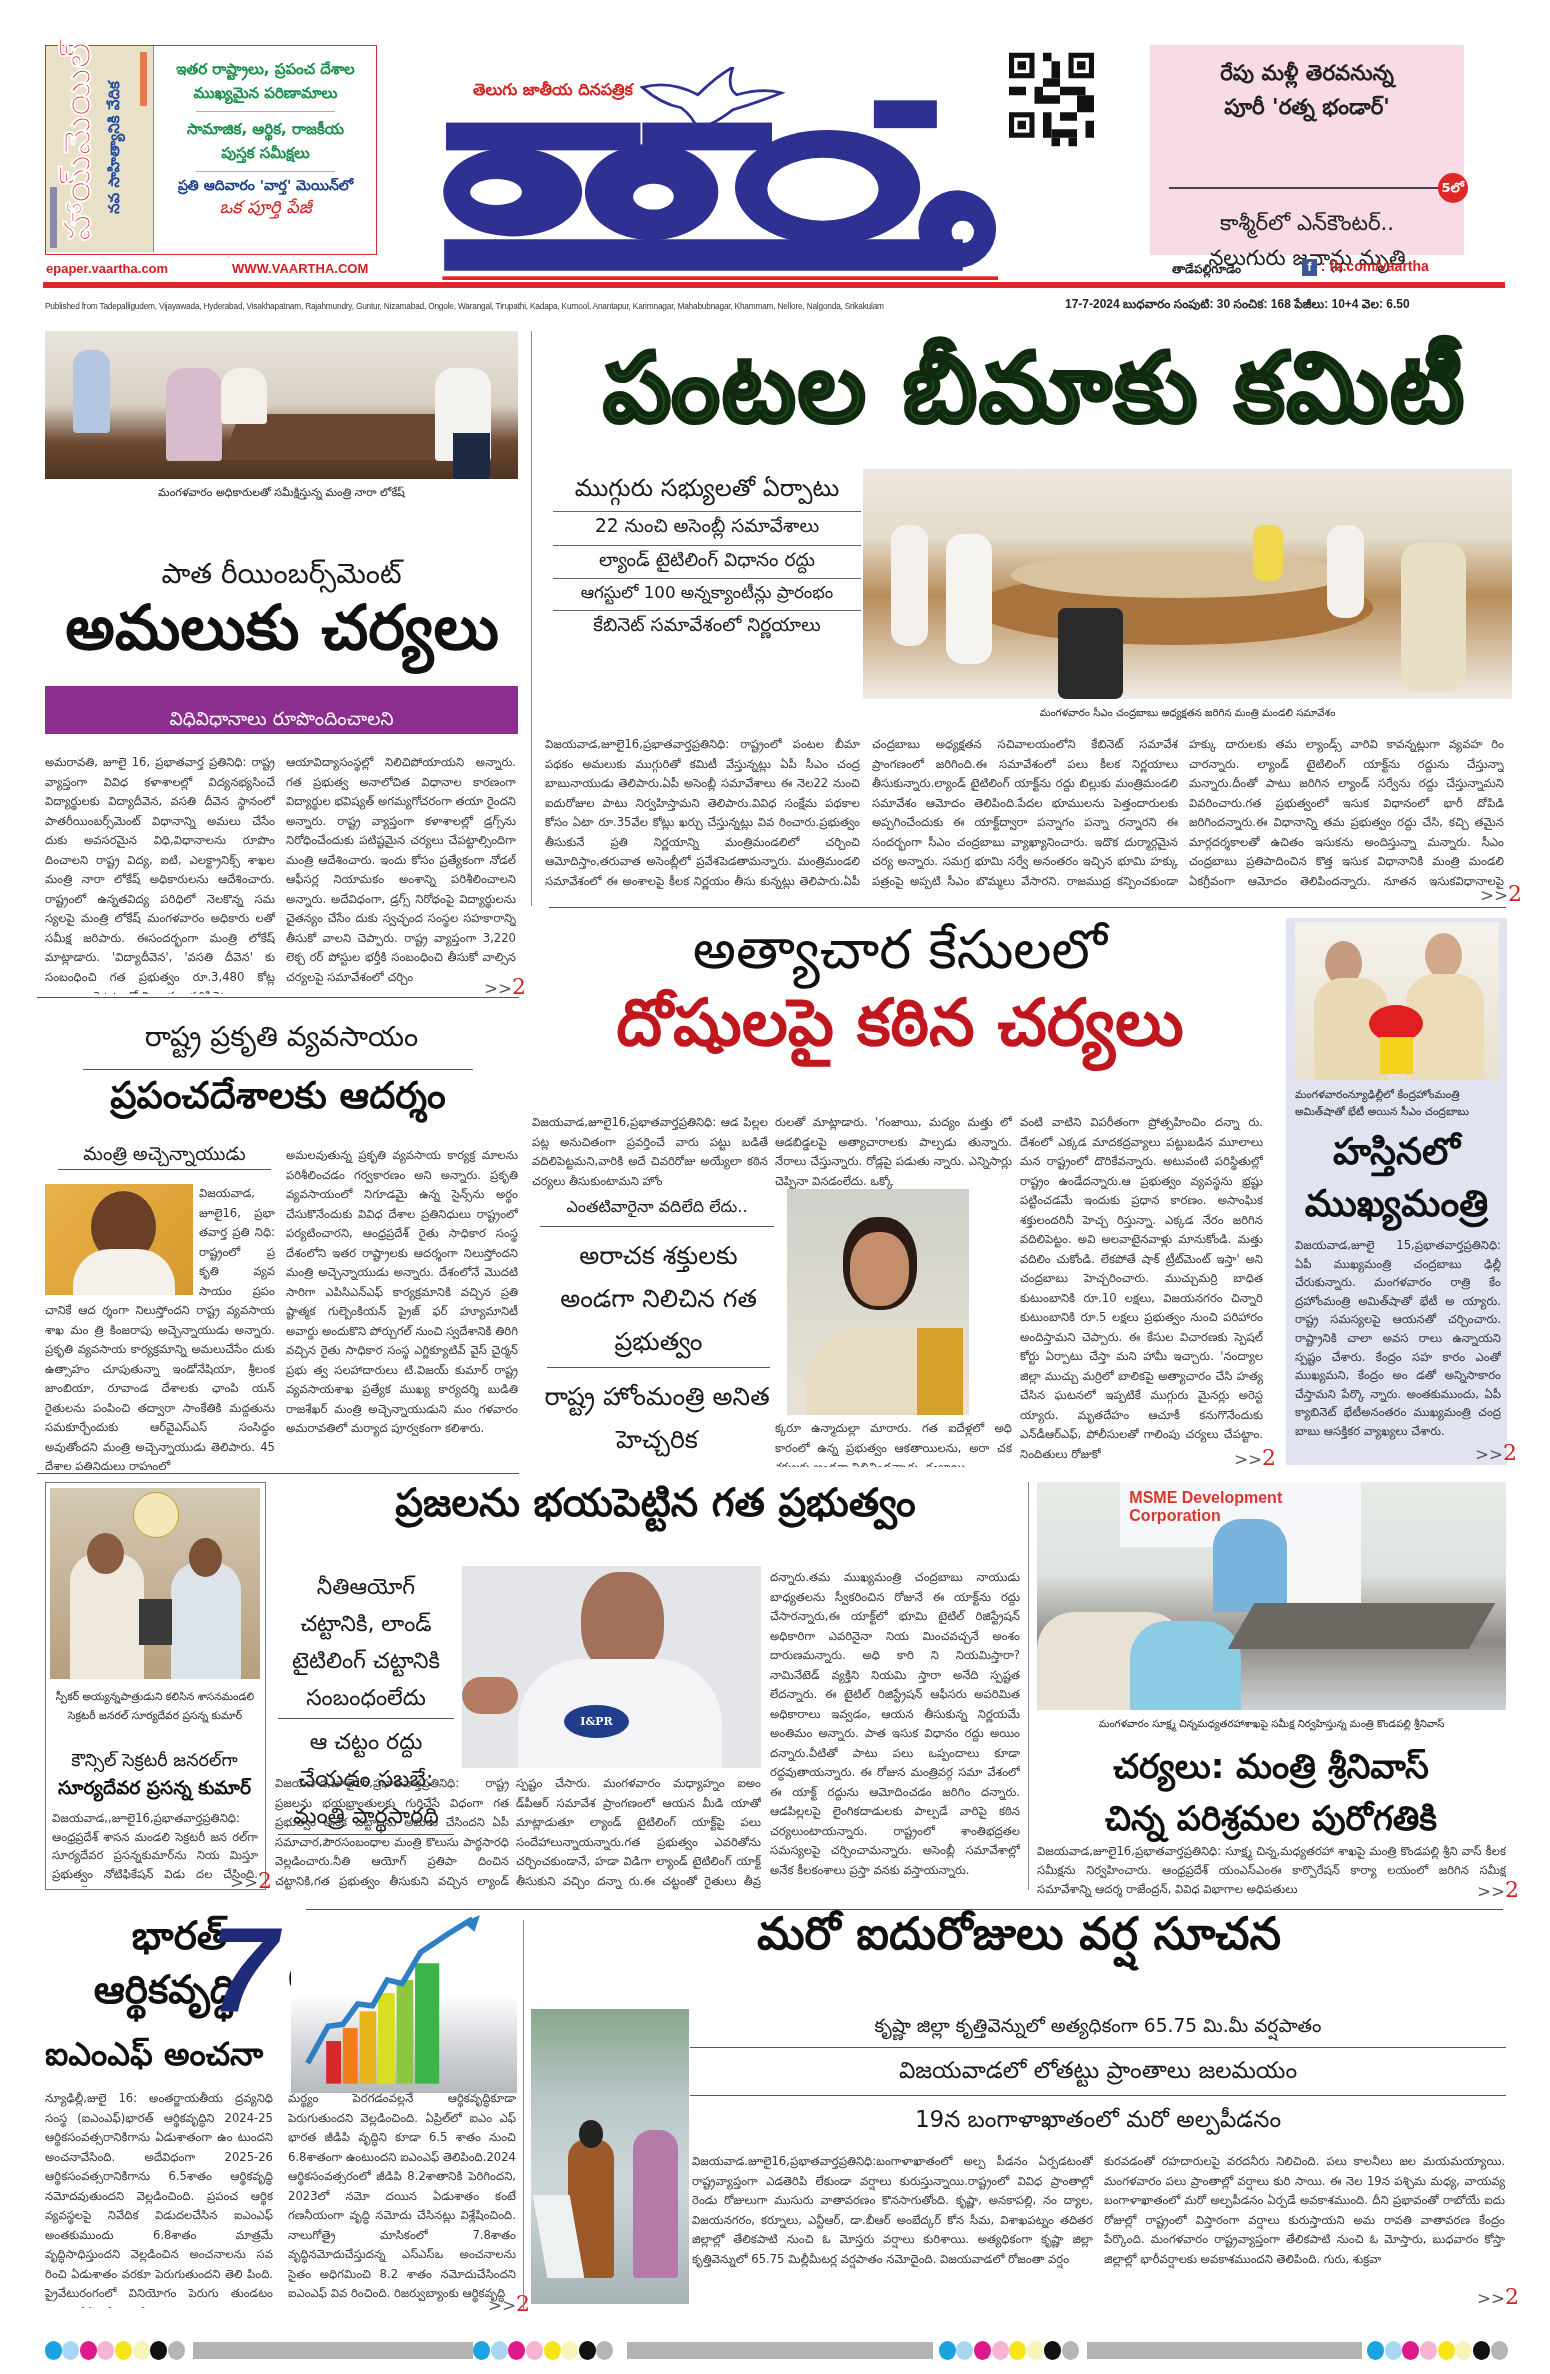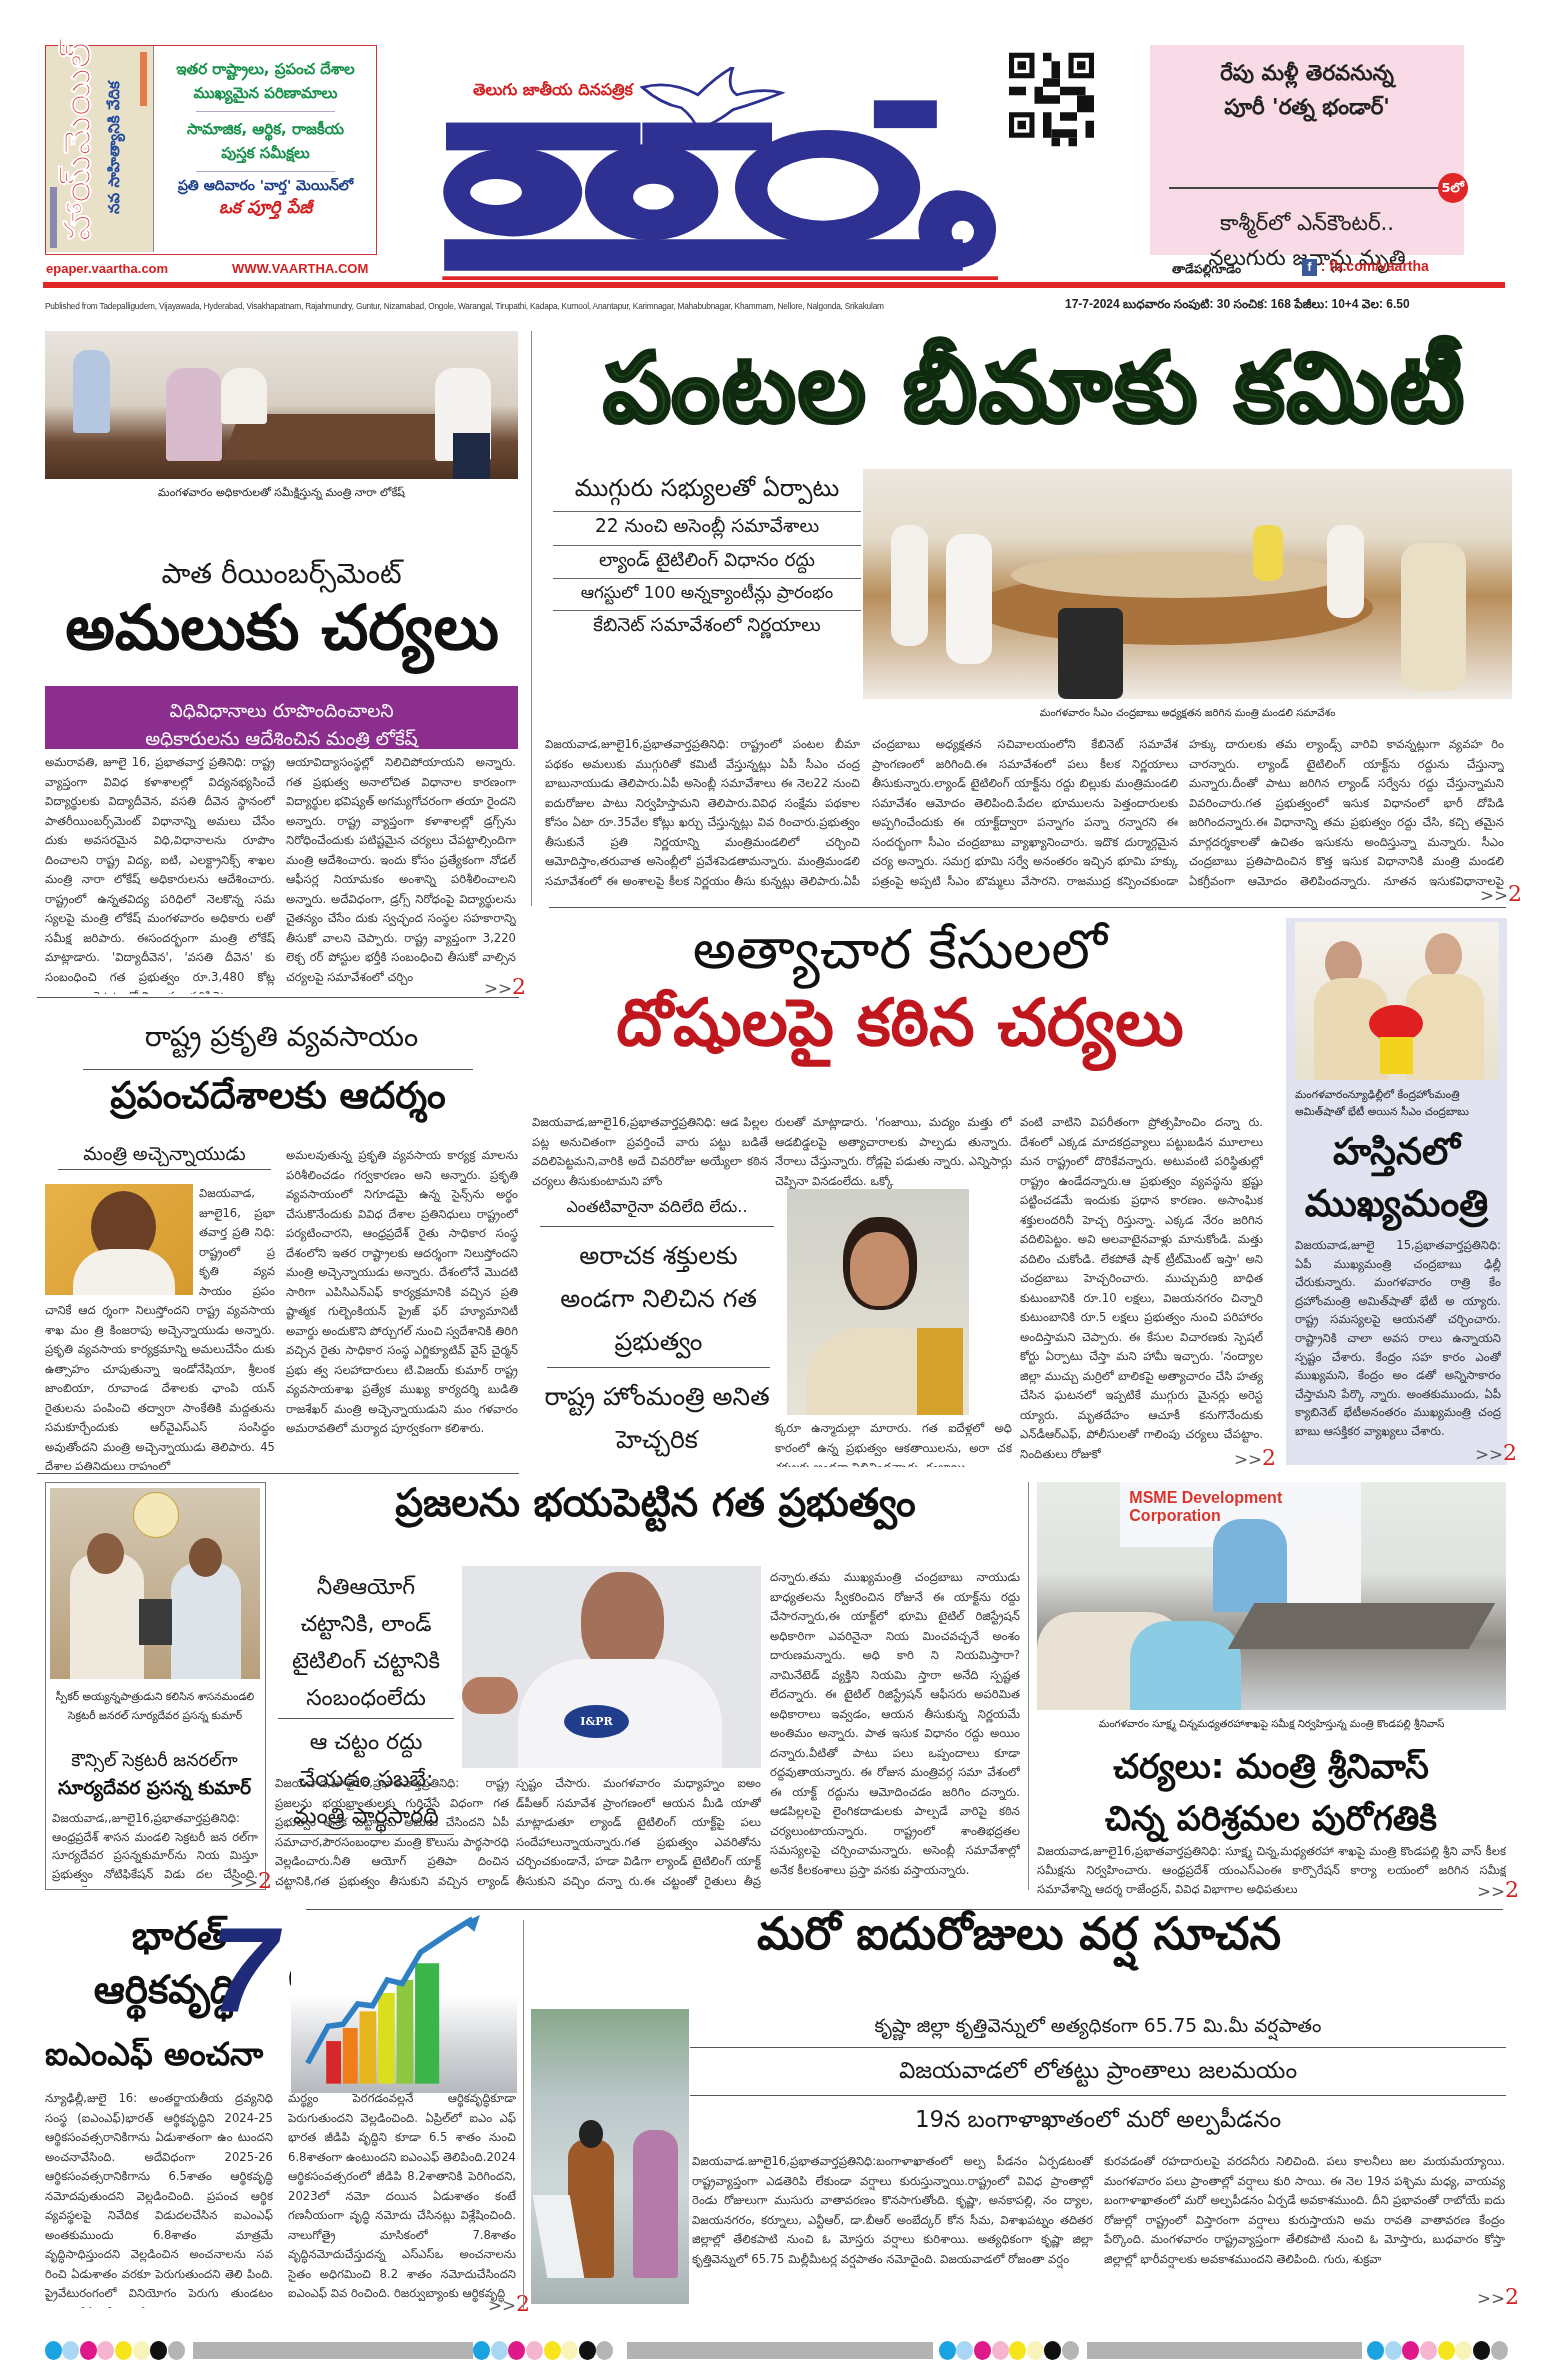--- a/index.html
+++ b/index.html
@@ -17,21 +17,21 @@
 .ad-box{left:45px;top:45px;width:332px;height:210px;border:1.9px solid #d0303a}
 .ad-side{position:absolute;left:0;top:0;width:108px;height:206px;background:#e9e0c8;border-right:0.9px solid #888}
 .ad-side .v1{position:absolute;left:7.4px;top:9.3px;width:46px;height:186px;writing-mode:vertical-rl;transform:rotate(180deg);font-size:37px;font-weight:bold;color:#d8322d;text-align:center;-webkit-text-stroke:0.9px #fff}
 .ad-side .v2{position:absolute;left:58px;top:9.3px;width:37px;height:186px;writing-mode:vertical-rl;transform:rotate(180deg);font-size:15px;font-weight:bold;color:#1f4aa0;text-align:center}
 .ad-side .bar1{position:absolute;right:5.6px;top:5.6px;width:7.4px;height:54px;background:#e57b4a}
 .ad-side .bar2{position:absolute;left:3.7px;bottom:3.7px;width:7.4px;height:61px;background:#8a8ab0}
 .ad-text{position:absolute;left:109px;top:0;right:0;text-align:center;color:#17914a;font-weight:bold}
 .ad-text .l{font-size:15px;line-height:24px}
 .ad-text .sep{width:139px;height:0.9px;background:#b9a6c8;margin:5.6px auto}
 .ad-text .blue{color:#1c3f8a;font-size:14px;margin-top:3.7px}
-.ad-text .red{color:#d42020;font-size:17.6px;font-style:italic;font-weight:bold}
+.ad-text .red{color:#d42020;font-size:17.6px;font-style:italic;font-weight:normal}
 .urls{top:261px;font-weight:bold;font-size:13px;color:#d42020;font-family:"Liberation Sans",sans-serif}
 .red-line{position:absolute;left:43px;width:1067px;height:5.6px;background:#e02626}
 .tagline{left:473px;top:80px;color:#d42020;font-size:16px;font-weight:bold}
 .logo{left:438px;top:67px;width:568px;height:213px}
 .qr{left:1009px;top:52px;width:85px;height:95px}
 .teaser{left:1150px;top:45px;width:314px;height:210px;background:#f8dbe6}
 .teaser .t1{font-size:21.3px;line-height:34px;text-align:center;color:#222;font-weight:bold;padding-top:11px}
 .teaser .divl{position:absolute;left:18.6px;top:142px;width:275px;height:1.9px;background:#444}
 .teaser .badge{position:absolute;right:-3.7px;top:128px;width:30px;height:30px;border-radius:50%;background:#e02626;color:#fff;font-weight:bold;font-size:13px;line-height:30px;text-align:center}
 .teaser .t2{position:absolute;top:160px;left:0;right:0;font-size:21.3px;line-height:35px;text-align:center;color:#222}
@@ -39,21 +39,21 @@
 .fb{left:1302px;top:258px;font-size:14px;font-weight:bold;color:#d42020;font-family:"Liberation Sans",sans-serif}
 .fb .ficon{display:inline-block;width:15px;height:16.7px;background:#3b5998;color:#fff;font-size:12px;text-align:center;line-height:16.7px;margin-right:3.7px;vertical-align:middle}
 .pub{left:45px;top:301px;font-size:8.3px;color:#333;font-family:"Liberation Sans",sans-serif;letter-spacing:-0.2px}
 .dateline{left:1065px;top:297px;font-size:12px;font-weight:bold;color:#222;font-family:"Liberation Sans",sans-serif}
 
 .hl{font-weight:bold;text-align:center;line-height:1.1}
 .green-hl{left:557px;top:336px;width:955px;font-size:96px;color:#224a1f;-webkit-text-stroke:2.8px #0f2a0e;text-shadow:0 0 0 #fff;letter-spacing:1.9px}
 .sub-list{left:553px;top:471px;width:308px}
 .sub-list .it{font-size:18.6px;text-align:center;padding:2.8px 0 3.7px;border-bottom:1.9px solid #666;color:#1a1a1a}
 .sub-list .it:last-child{border-bottom:none}
-.purple{left:45px;top:686px;width:473px;height:63px;background:#8c2e8e;color:#fff;font-size:18.6px;text-align:center;line-height:28px;padding-top:11px}
+.purple{left:45px;top:686px;width:473px;height:48px;background:#8c2e8e;color:#fff;font-size:18.6px;text-align:center;line-height:28px;padding-top:19px}
 .colorbar{position:absolute;top:2342px;height:16.7px;background:#b3b3b3}
 .dot{position:absolute;top:2341px;width:16.7px;height:18.6px;border-radius:50%}
 </style>
 </head>
 <body>
 
 <div class="abs ad-box">
   <div class="ad-side">
     <div class="bar1"></div>
     <div class="bar2"></div>

